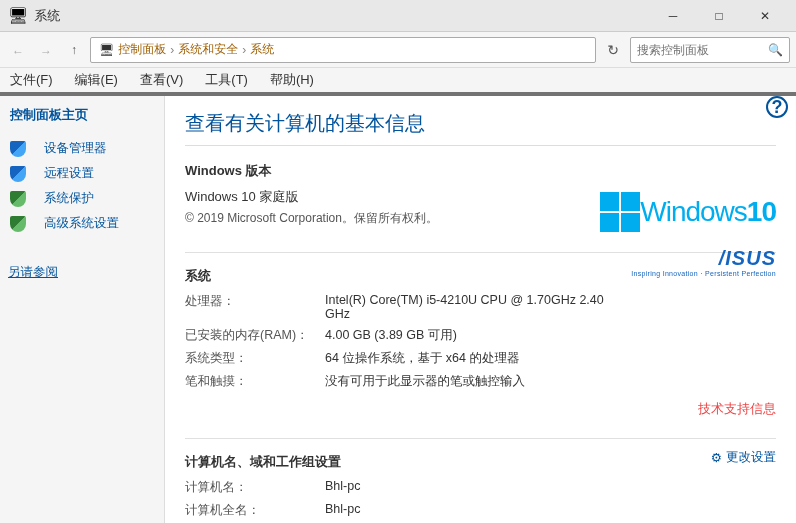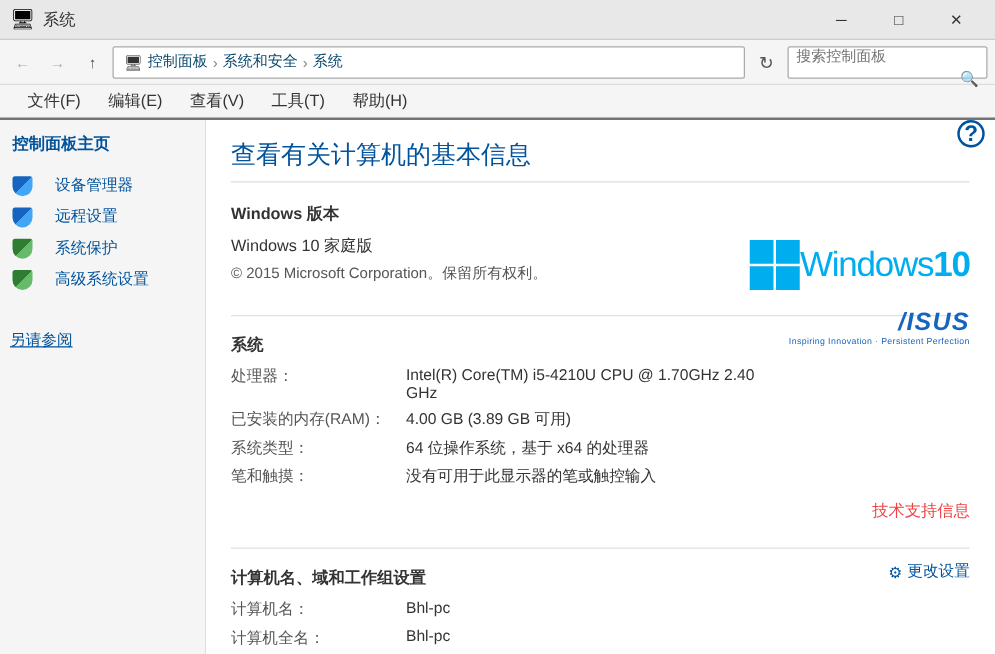--- a/index.html
+++ b/index.html
@@ -49,51 +49,50 @@
       background: white;
       border: 1px solid #aaa;
       border-radius: 2px;
       display: flex;
       align-items: center;
       padding: 0 8px;
       font-size: 12px;
       color: #333;
       gap: 4px;
     }
-    .address-field .breadcrumb-part { color: #0c4a6e; }
+    .address-field .breadcrumb-part { color: #a16207; }
     .address-field .breadcrumb-sep { color: #888; }
     .refresh-btn {
       width: 26px; height: 26px;
       display: flex; align-items: center; justify-content: center;
       cursor: pointer; font-size: 14px; color: #555;
     }
     .search-field {
       width: 160px; height: 26px;
       border: 1px solid #aaa;
       border-radius: 2px;
       display: flex;
-      align-items: flex-end;
+      align-items: center;
       padding: 0 6px;
       background: white;
       gap: 4px;
-      flex-direction: column;
     }
     .search-field input {
       border: none; outline: none; font-size: 12px; width: 100%; background: transparent;
     }
     .search-icon { color: #888; font-size: 12px; }
 
     
     .menubar {
       height: 28px;
       display: flex;
       align-items: center;
-      padding: 0 12px;
+      padding: 0 0;
       gap: 2px;
-      border-bottom: 2px solid #737373;
+      border-bottom: 4px solid #737373;
       background: #f5f5f5;
     }
     .menu-item {
       padding: 3px 10px;
       font-size: 13px;
       color: #333;
       cursor: pointer;
       border-radius: 2px;
     }
 
@@ -372,21 +371,21 @@
 
       <div class="help-btn" style="position:absolute; right:8px; top:0;">?</div>
 
       <div class="page-heading">查看有关计算机的基本信息</div>
 
       <div class="section">
         <div class="section-title">Windows 版本</div>
         <div class="windows-version-block">
           <div class="version-text">
             <div class="version-name">Windows 10 家庭版</div>
-            <div class="version-copy">© 2015 Microsoft Corporation。保留所有权利。</div>
+            <div class="version-copy">© 2019 Microsoft Corporation。保留所有权利。</div>
           </div>
 
           <div class="win10-logo" style="margin-left:20px;">
             <div class="win10-grid">
               <div class="win10-grid-cell"></div>
               <div class="win10-grid-cell"></div>
               <div class="win10-grid-cell"></div>
               <div class="win10-grid-cell"></div>
             </div>
             <div class="win10-text">Windows<span style="font-weight:700;">10</span></div>

